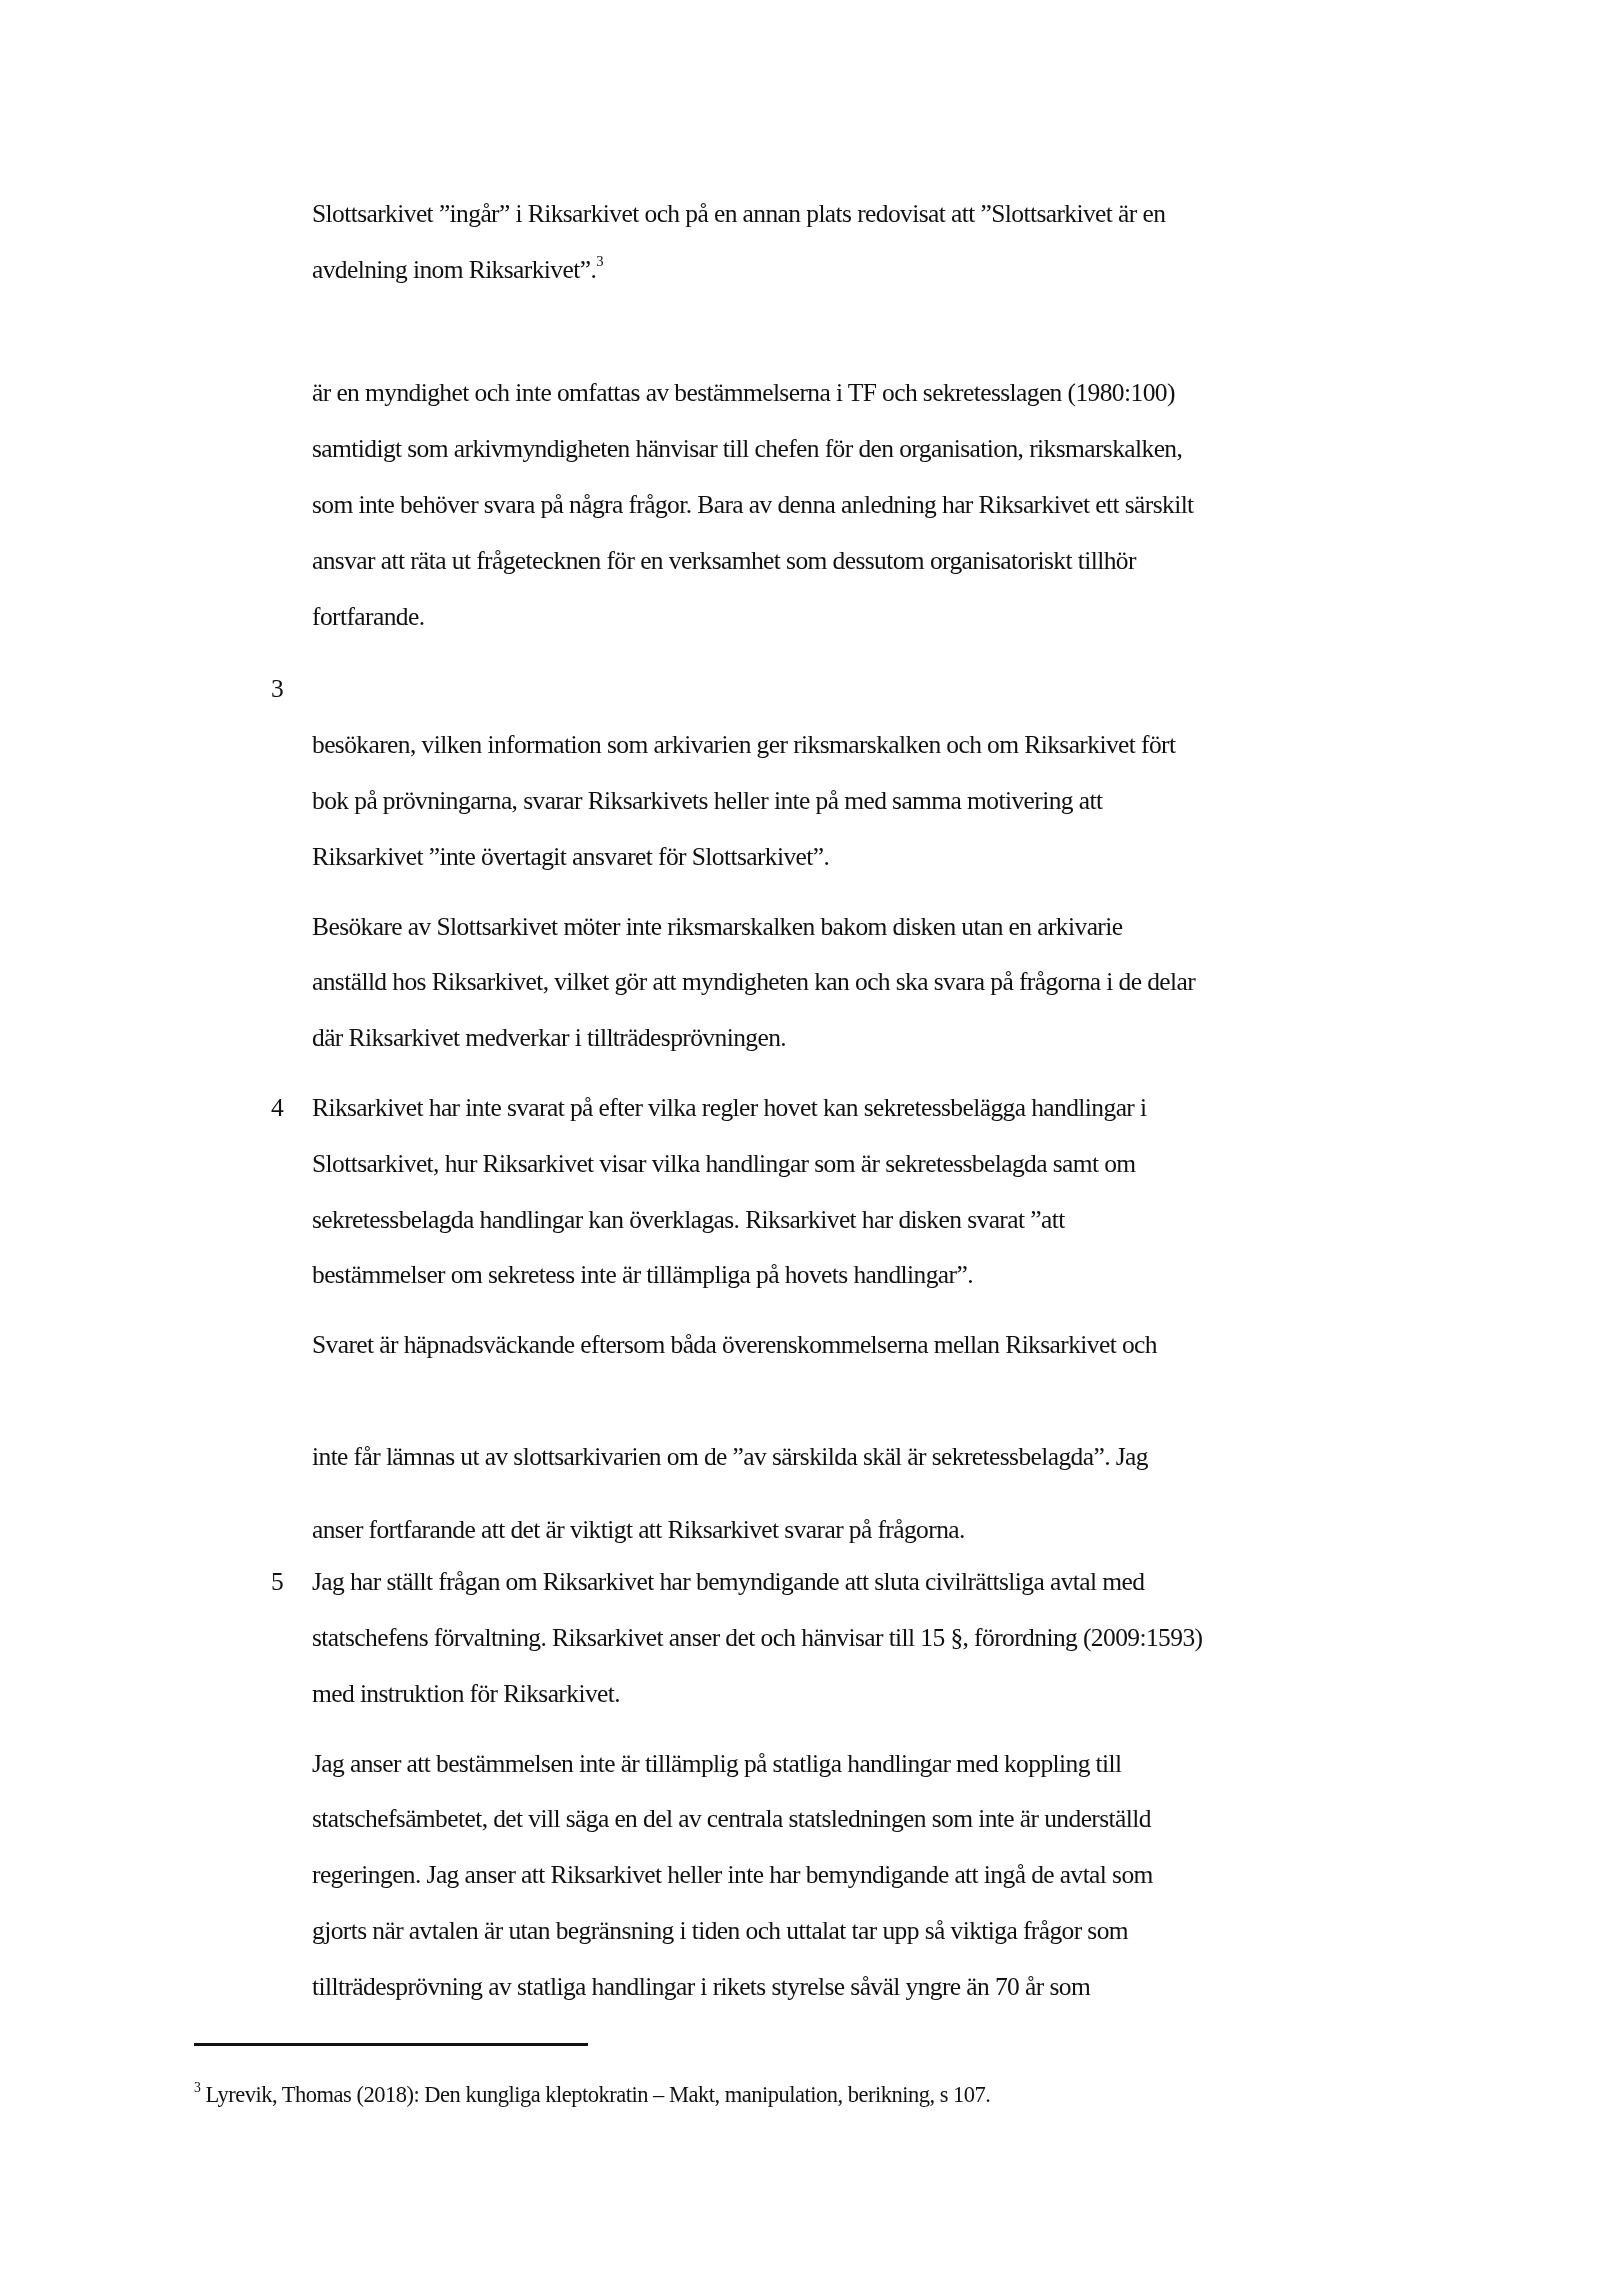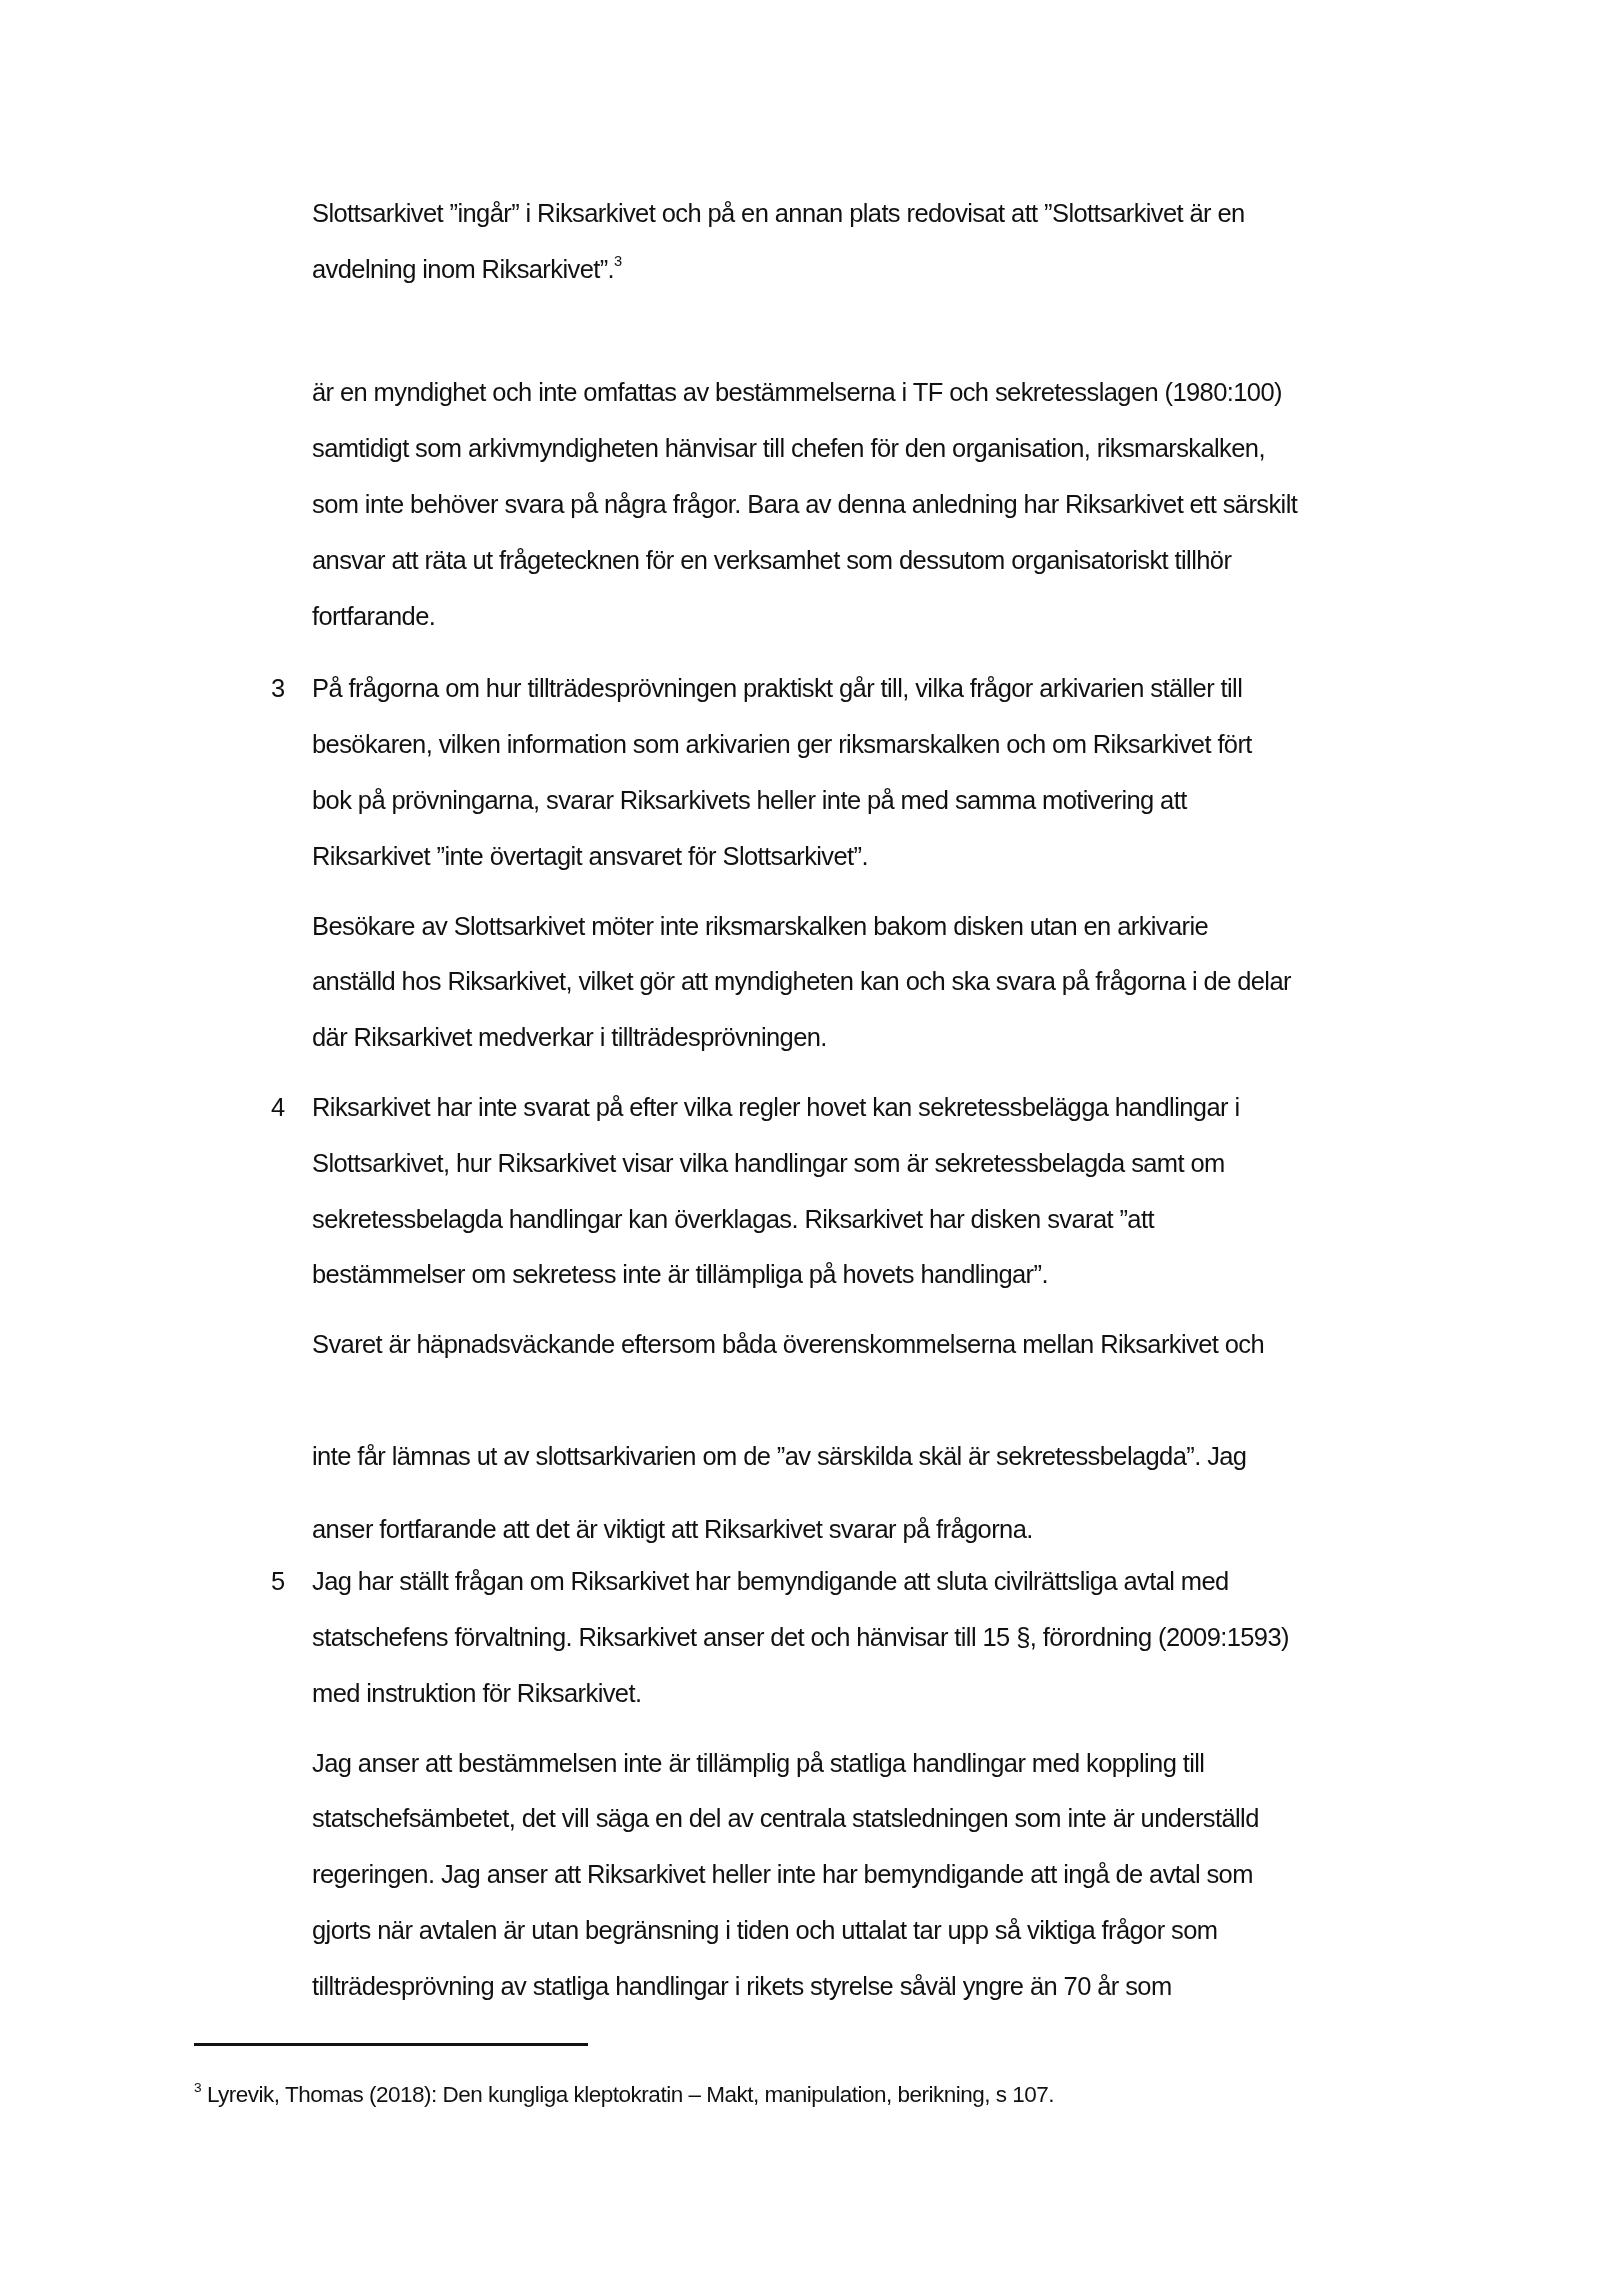--- a/index.html
+++ b/index.html
@@ -1,21 +1,21 @@
 <!DOCTYPE html>
 <html><head>
 <meta charset="utf-8">
 <style>
   html, body { margin: 0; padding: 0; background: #ffffff; }
   body {
     width: 1621px; height: 2293px; position: relative; overflow: hidden;
     font-family: "Liberation Sans", "DejaVu Sans", sans-serif;
     color: #111111;
   }
-  .page { position: absolute; left: 0; top: 0; width: 1621px; height: 2293px; }
+  .page { position: absolute; left: 0; top: 0; width: 1621px; height: 2293px; font-family: Liberation Serif, serif; }
   .line {
     position: absolute; left: 312px; white-space: nowrap;
     font-size: 25.5px; line-height: 31px; letter-spacing: -0.6px;
     transform-origin: left center;
   }
   .num {
     position: absolute; left: 271px; font-size: 25.5px; line-height: 31px;
   }
   sup { font-size: 14.7px; vertical-align: 11.8px; line-height: 0; }
   .fn-rule {
@@ -35,21 +35,20 @@
   <div class="line" style="top:198px">Slottsarkivet ”ingår” i Riksarkivet och på en annan plats redovisat att ”Slottsarkivet är en</div>
   <div class="line" style="top:254px"><span>avdelning inom Riksarkivet”.</span><sup>3</sup></div>
 
   <div class="line" style="top:377px">är en myndighet och inte omfattas av bestämmelserna i TF och sekretesslagen (1980:100)</div>
   <div class="line" style="top:433px">samtidigt som arkivmyndigheten hänvisar till chefen för den organisation, riksmarskalken,</div>
   <div class="line" style="top:489px">som inte behöver svara på några frågor. Bara av denna anledning har Riksarkivet ett särskilt</div>
   <div class="line" style="top:545px">ansvar att räta ut frågetecknen för en verksamhet som dessutom organisatoriskt tillhör</div>
   <div class="line" style="top:601px">fortfarande.</div>
 
   <div class="num" style="top:673px">3</div>
-  <div class="line" style="top:673px">På frågorna om hur tillträdesprövningen praktiskt går till, vilka frågor arkivarien ställer till</div>
   <div class="line" style="top:729px">besökaren, vilken information som arkivarien ger riksmarskalken och om Riksarkivet fört</div>
   <div class="line" style="top:785px">bok på prövningarna, svarar Riksarkivets heller inte på med samma motivering att</div>
   <div class="line" style="top:841px">Riksarkivet ”inte övertagit ansvaret för Slottsarkivet”.</div>
 
   <div class="line" style="top:911px">Besökare av Slottsarkivet möter inte riksmarskalken bakom disken utan en arkivarie</div>
   <div class="line" style="top:966px">anställd hos Riksarkivet, vilket gör att myndigheten kan och ska svara på frågorna i de delar</div>
   <div class="line" style="top:1022px">där Riksarkivet medverkar i tillträdesprövningen.</div>
 
   <div class="num" style="top:1092px">4</div>
   <div class="line" style="top:1092px">Riksarkivet har inte svarat på efter vilka regler hovet kan sekretessbelägga handlingar i</div>

